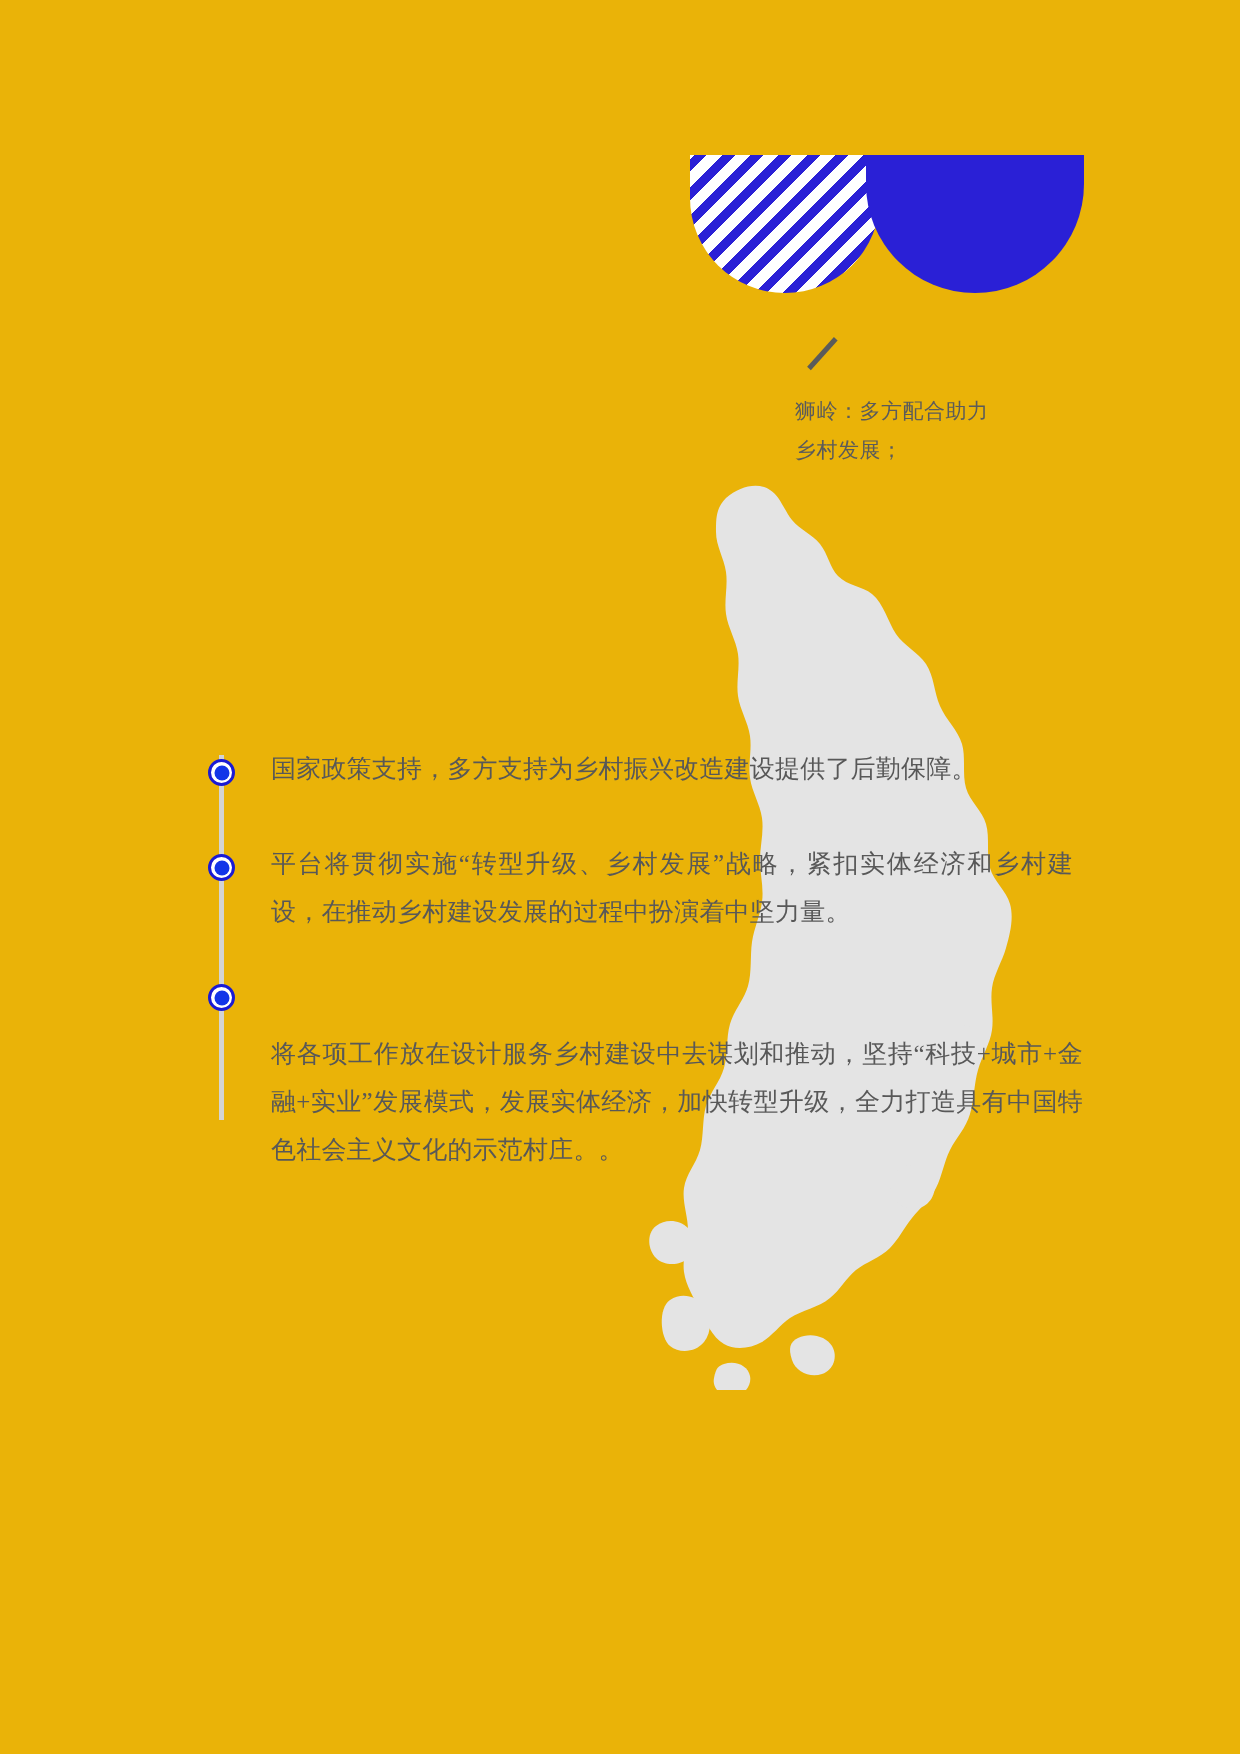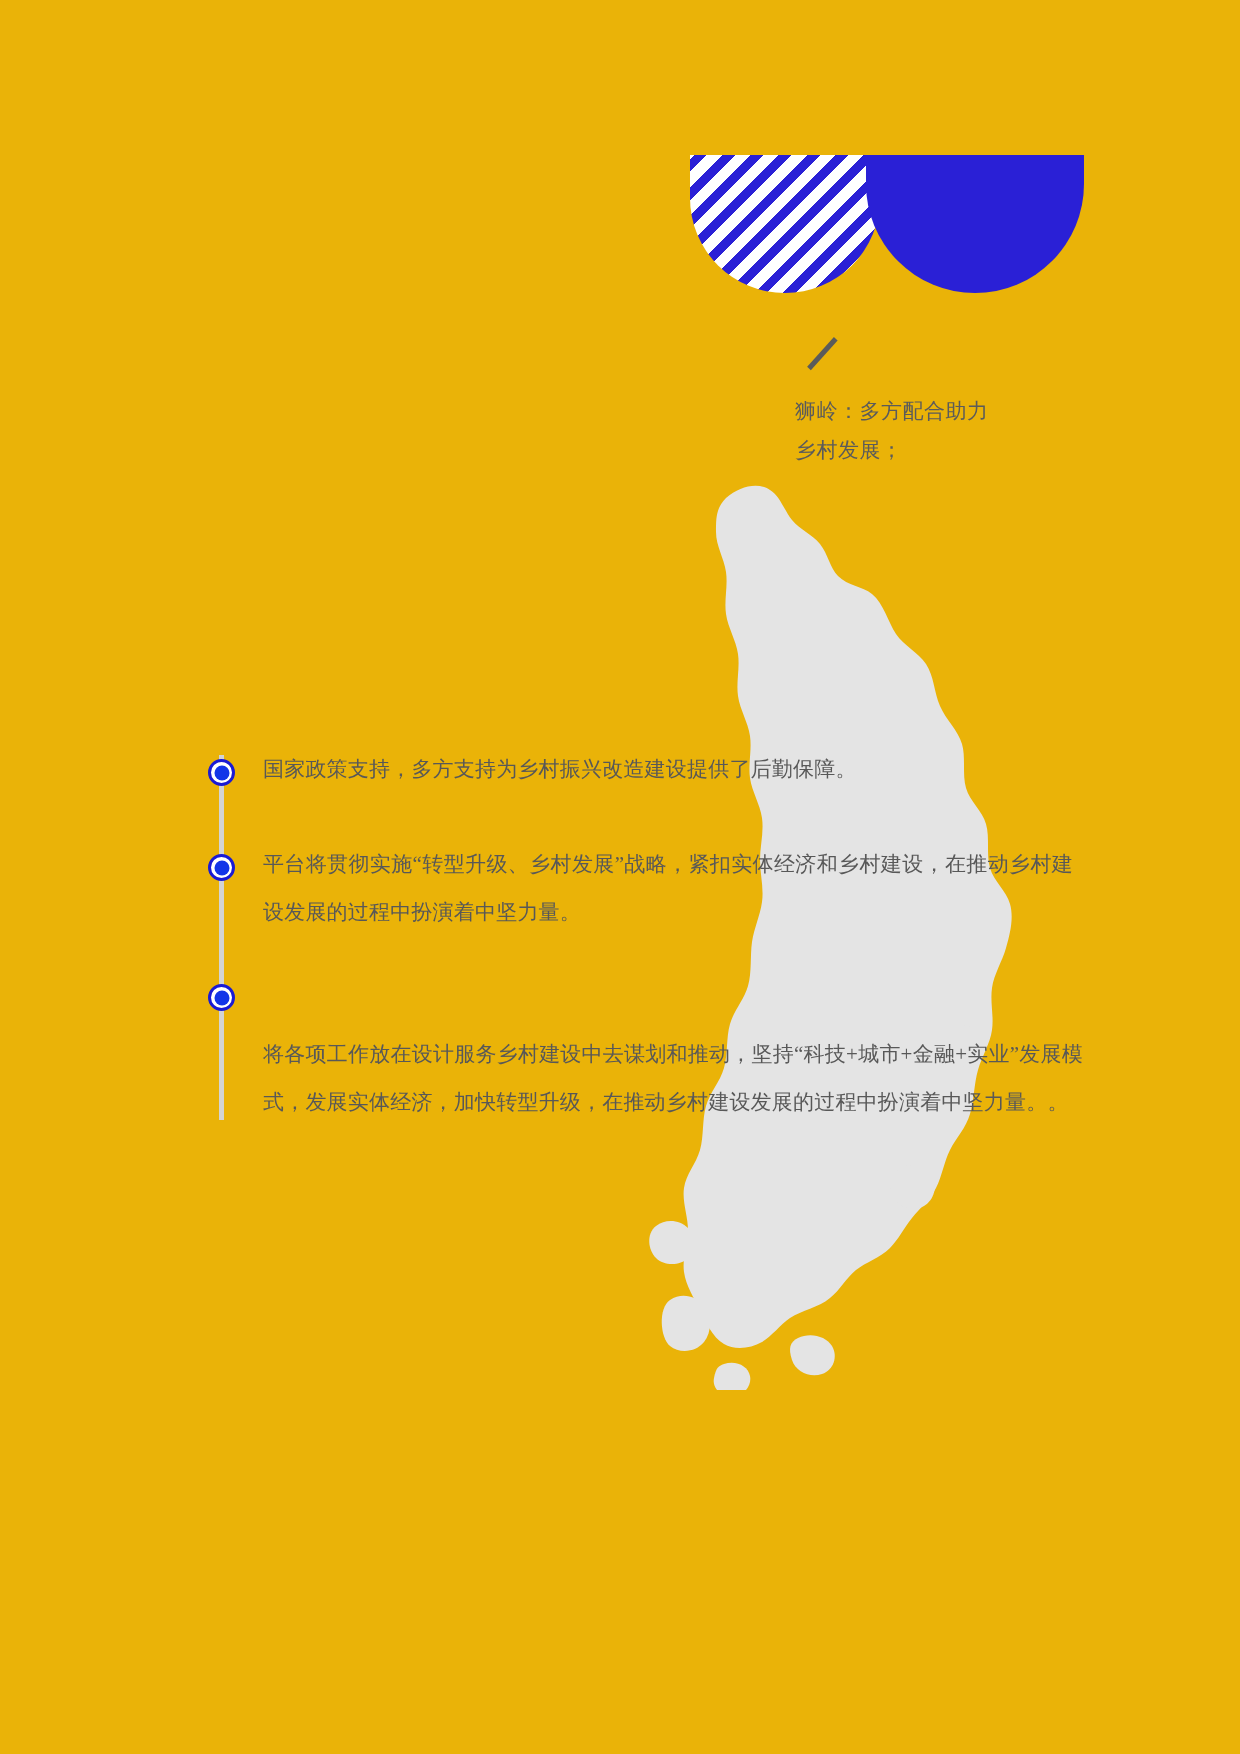--- a/index.html
+++ b/index.html
@@ -140,27 +140,28 @@
     position: absolute;
     left: 50%;
     top: 50%;
     transform: translate(-50%, -50%);
     width: 15px;
     height: 15px;
     border-radius: 50%;
     background: #1335e8;
   }
   .tl-text {
-    font-size: 21px;
+    font-size: 25px;
     line-height: 48px;
     color: #585858;
     letter-spacing: 0.2px;
     font-family: "Liberation Serif", "DejaVu Serif", serif;
     white-space: pre-line;
     text-align: justify;
+    margin-left: 8px;
   }
 
   .item-1 { position: absolute; left: 0; top: 0; width: 880px; }
   .item-1 .tl-bullet { top: 14px; }
   .item-1 .tl-text { padding-top: 0; }
 
   .item-2 { position: absolute; left: 0; top: 95px; width: 810px; }
   .item-2 .tl-bullet { top: 14px; }
 
   .item-3 { position: absolute; left: 0; top: 225px; width: 820px; }
@@ -285,17 +286,17 @@
       <div class="tl-text">国家政策支持，多方支持为乡村振兴改造建设提供了后勤保障。</div>
     </div>
 
     <div class="tl-item item-2">
       <span class="tl-bullet"></span>
       <div class="tl-text">平台将贯彻实施“转型升级、乡村发展”战略，紧扣实体经济和乡村建设，在推动乡村建设发展的过程中扮演着中坚力量。</div>
     </div>
 
     <div class="tl-item item-3">
       <span class="tl-bullet"></span>
-      <div class="tl-text">将各项工作放在设计服务乡村建设中去谋划和推动，坚持“科技+城市+金融+实业”发展模式，发展实体经济，加快转型升级，在推动乡村建设发展的过程中扮演着中坚力量。。</div>
+      <div class="tl-text">将各项工作放在设计服务乡村建设中去谋划和推动，坚持“科技+城市+金融+实业”发展模式，发展实体经济，加快转型升级，全力打造具有中国特色社会主义文化的示范村庄。。</div>
     </div>
   </div>
 
 </div>
 
 </body></html>

